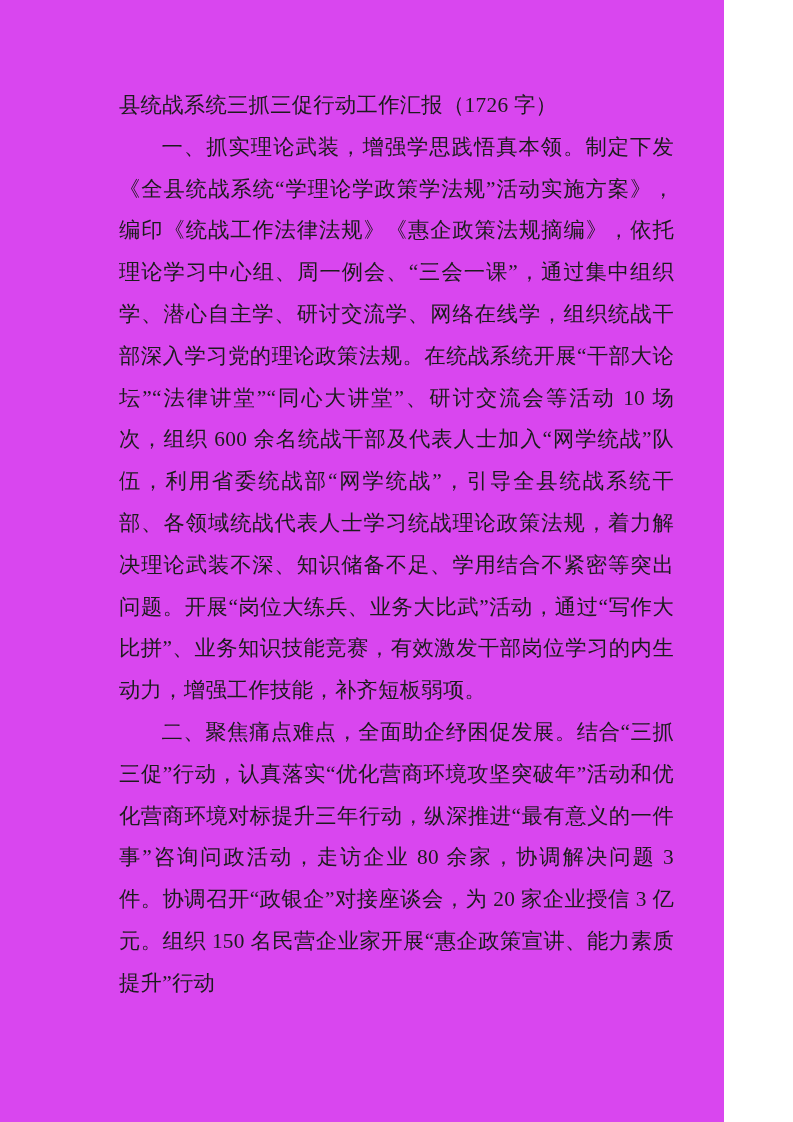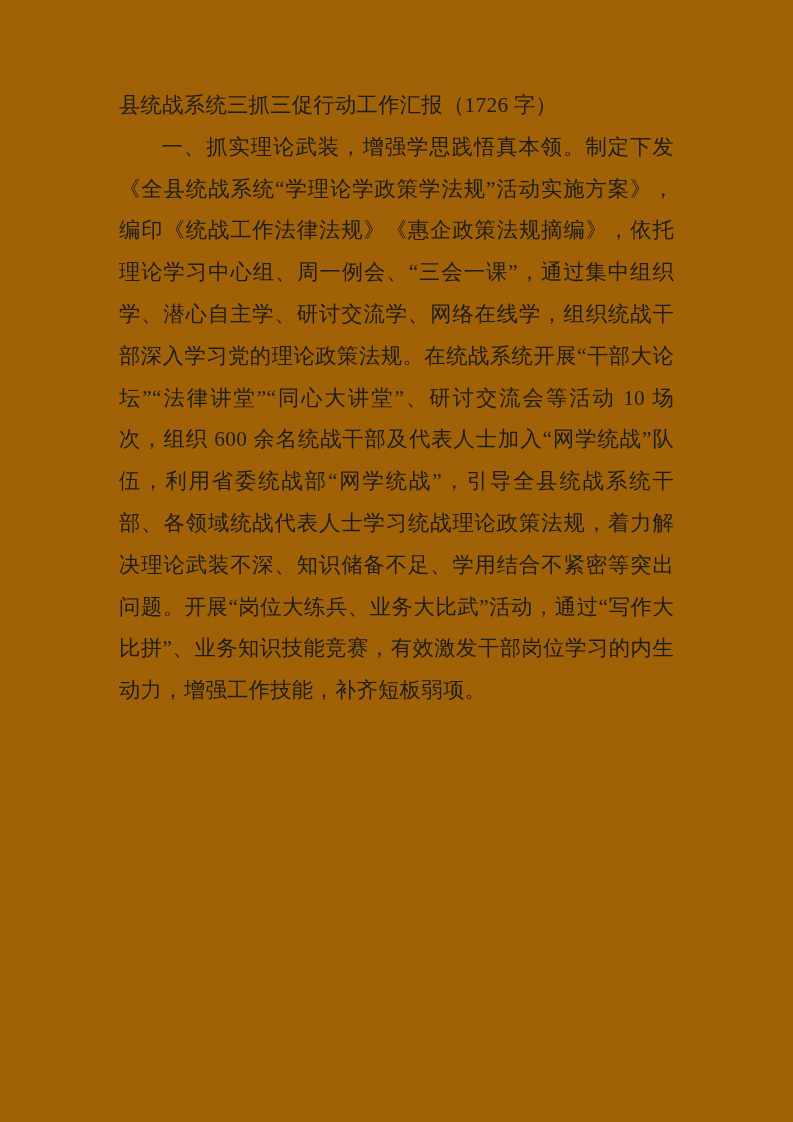--- a/index.html
+++ b/index.html
@@ -10,23 +10,23 @@
   body {
     width: 793px;
     height: 1122px;
     position: relative;
     overflow: hidden;
   }
   .page {
     position: absolute;
     top: 0;
     left: 0;
-    width: 793px;
+    width: 724px;
     height: 1122px;
-    background: #a16207;
+    background: #d946ef;
   }
   .content {
     position: absolute;
     left: 119px;
     top: 85px;
     width: 555px;
     color: #1c1c1c;
     font-family: "Liberation Serif", "DejaVu Serif", serif;
     font-size: 21.3px;
     line-height: 41.8px;
@@ -43,14 +43,15 @@
     text-indent: 0;
   }
 </style>
 </head>
 <body>
 
 <div class="page">
   <div class="content">
     <p class="doc-title">县统战系统三抓三促行动工作汇报（1726 字）</p>
     <p>一、抓实理论武装，增强学思践悟真本领。制定下发《全县统战系统“学理论学政策学法规”活动实施方案》，编印《统战工作法律法规》《惠企政策法规摘编》，依托理论学习中心组、周一例会、“三会一课”，通过集中组织学、潜心自主学、研讨交流学、网络在线学，组织统战干部深入学习党的理论政策法规。在统战系统开展“干部大论坛”“法律讲堂”“同心大讲堂”、研讨交流会等活动 10 场次，组织 600 余名统战干部及代表人士加入“网学统战”队伍，利用省委统战部“网学统战”，引导全县统战系统干部、各领域统战代表人士学习统战理论政策法规，着力解决理论武装不深、知识储备不足、学用结合不紧密等突出问题。开展“岗位大练兵、业务大比武”活动，通过“写作大比拼”、业务知识技能竞赛，有效激发干部岗位学习的内生动力，增强工作技能，补齐短板弱项。</p>
+    <p>二、聚焦痛点难点，全面助企纾困促发展。结合“三抓三促”行动，认真落实“优化营商环境攻坚突破年”活动和优化营商环境对标提升三年行动，纵深推进“最有意义的一件事”咨询问政活动，走访企业 80 余家，协调解决问题 3 件。协调召开“政银企”对接座谈会，为 20 家企业授信 3 亿元。组织 150 名民营企业家开展“惠企政策宣讲、能力素质提升”行动</p>
   </div>
 </div>
 
 </body></html>

